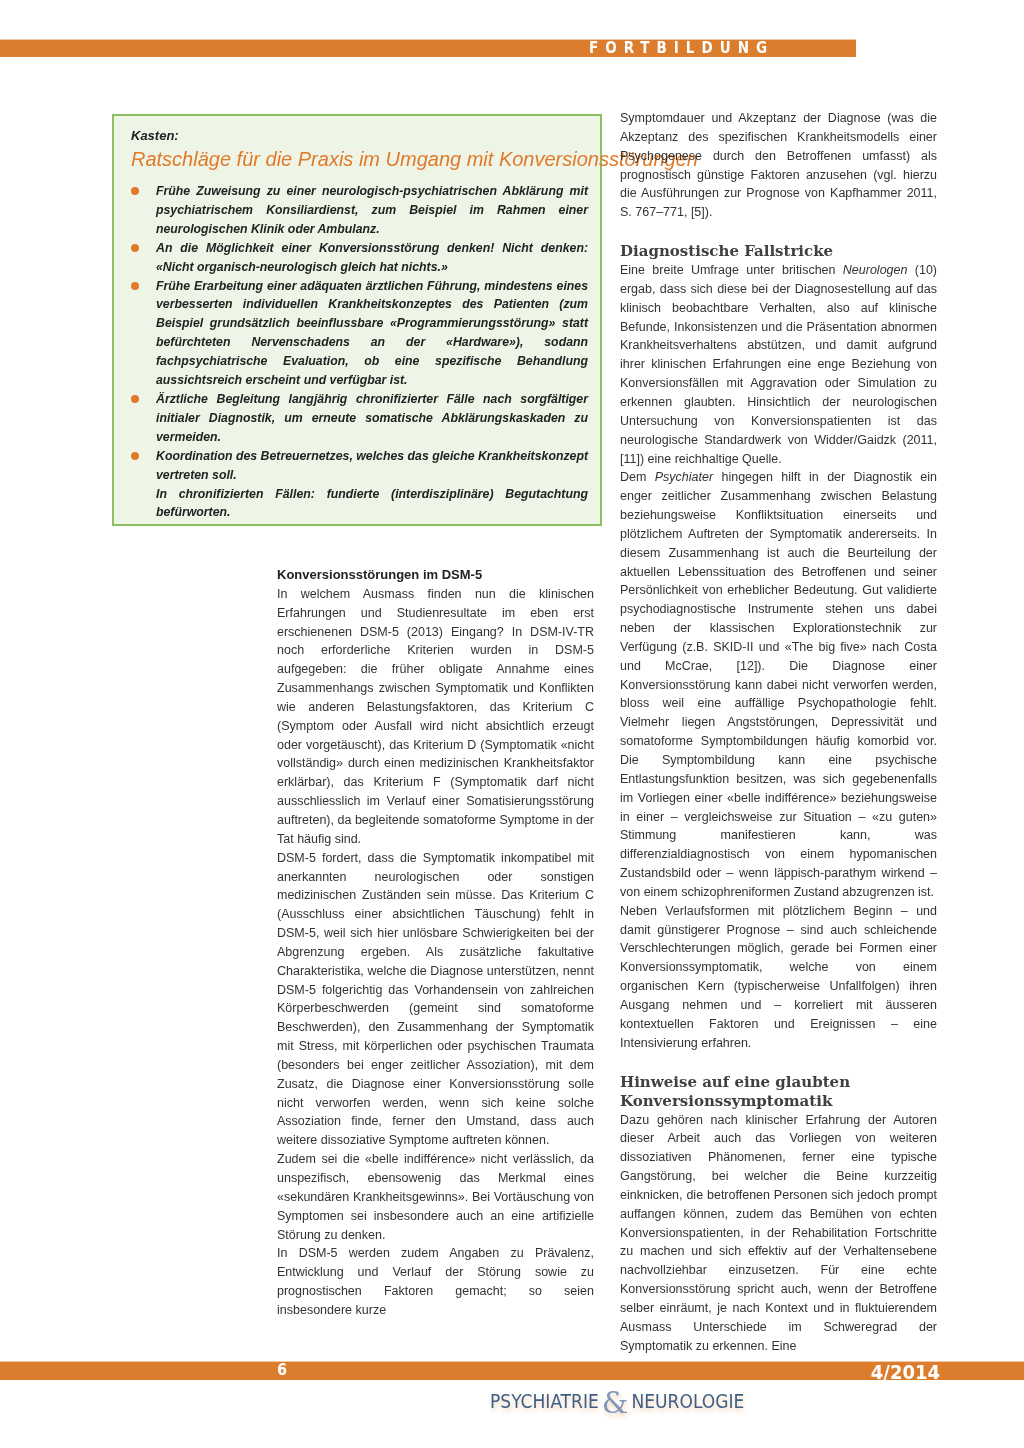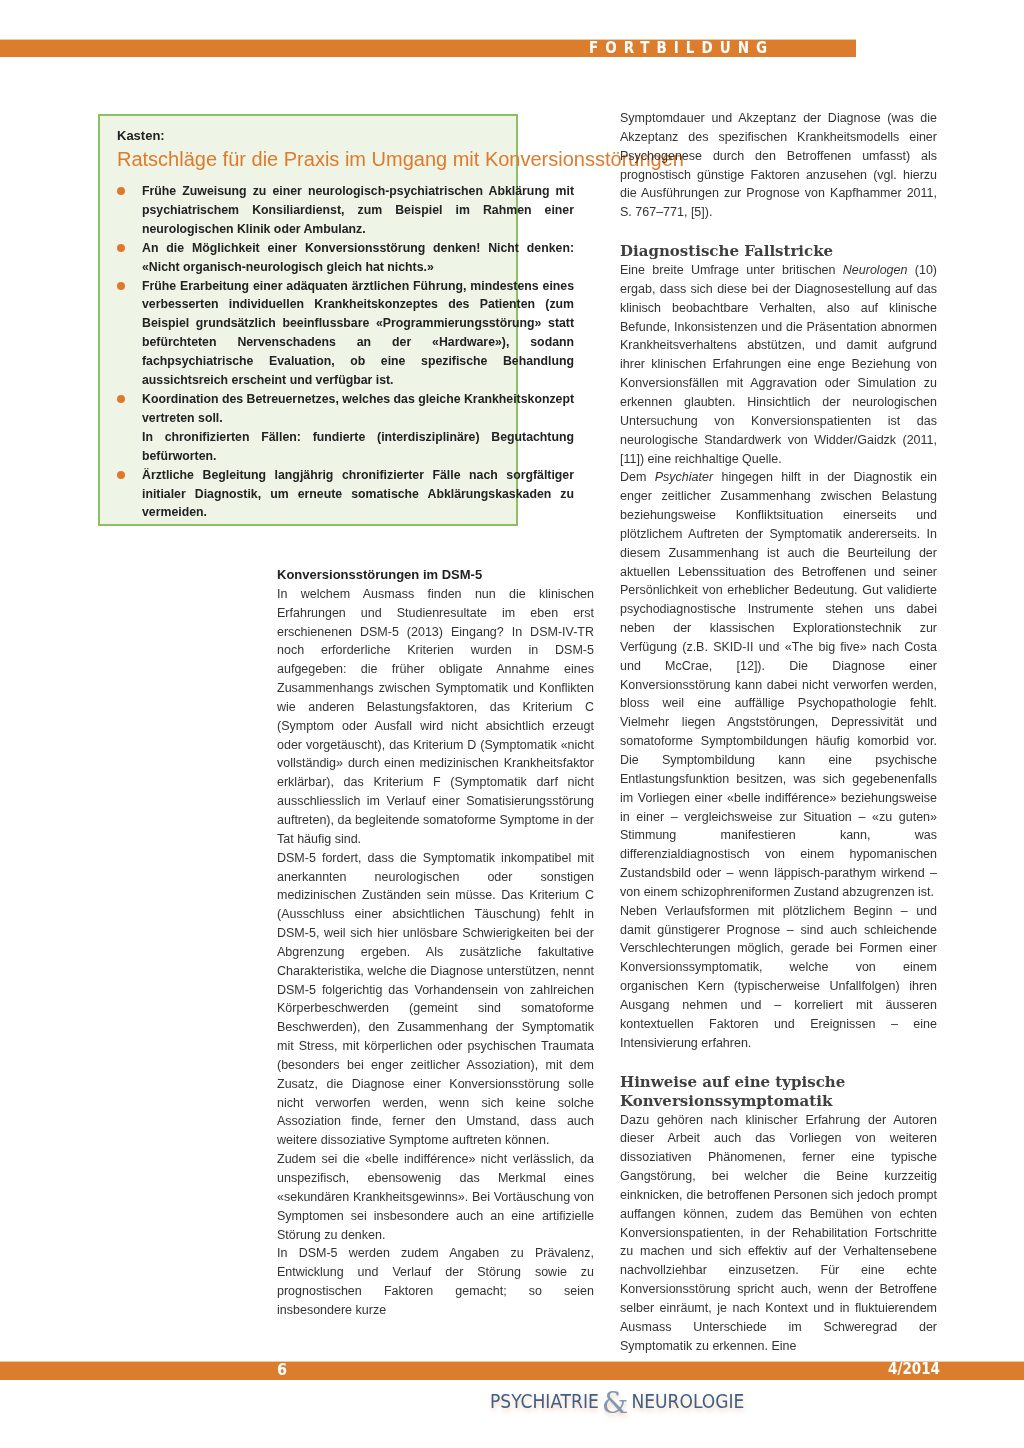--- a/index.html
+++ b/index.html
@@ -1,74 +1,74 @@
 <!DOCTYPE html>
 <html><head>
 <meta charset="utf-8">
 <style>
   html, body { margin:0; padding:0; background:#ffffff; }
   body { width:1024px; height:1448px; position:relative; overflow:hidden; font-family:"Liberation Sans", sans-serif; color:#2b2b2b; }
   .topbar { position:absolute; left:0; top:39px; width:856px; height:17px; background:#dc7d2e; border-top:1px solid #f0c8a6; }
   .topbar .label { position:absolute; right:82px; top:-1px; color:#ffffff; font-family:"DejaVu Sans Condensed","DejaVu Sans", sans-serif; font-weight:bold; font-size:15px; letter-spacing:7px; line-height:19px; }
-  .box { position:absolute; left:98px; top:114px; width:420px; height:412px; background:#eef5e6; border:2px solid #8dc062; box-sizing:border-box; }
+  .box { position:absolute; left:112px; top:114px; width:490px; height:412px; background:#eef5e6; border:2px solid #8dc062; box-sizing:border-box;font-style:italic; }
   .box .kasten { position:absolute; left:17px; top:12px; font-size:13px; font-weight:bold; color:#222; }
   .box .title { position:absolute; left:17px; top:32px; font-size:20px; color:#e07a2a; white-space:nowrap; }
   .box ul { position:absolute; left:14px; top:66px; width:460px; margin:0; padding:0; list-style:none; }
   .box li { position:relative; padding-left:28px; font-size:12.3px; font-weight:bold; line-height:18.9px; text-align:justify; color:#222; }
   .box li .bullet { position:absolute; left:3px; top:5px; width:8px; height:8px; border-radius:50%; background:#e07a2a; }
   .col { position:absolute; font-size:12.5px; line-height:18.85px; color:#333; text-align:justify; }
   .col p { margin:0; }
   .col .h-sans { font-weight:bold; color:#222; font-size:13px; }
   .col .h-serif { font-family:"DejaVu Serif","Liberation Serif", serif; font-weight:bold; font-size:15px; line-height:19px; color:#404040; text-align:left; }
   .mid { left:277px; top:548px; width:317px; }
   .right { left:620px; top:109px; width:317px; }
   .bottombar { position:absolute; left:0; top:1361px; width:1024px; height:18px; background:#dc7d2e; border-top:1px solid #f0c8a6; }
   .bottombar .page { position:absolute; left:277px; top:-2px; color:#fff; font-family:"DejaVu Sans Condensed","DejaVu Sans",sans-serif; font-weight:bold; font-size:16px; }
-  .bottombar .issue { position:absolute; right:84px; top:-2px; color:#fff; font-family:"DejaVu Sans Condensed","DejaVu Sans",sans-serif; font-weight:bold; font-size:15px; }
+  .bottombar .issue { position:absolute; right:84px; top:-2px; color:#fff; font-family:"DejaVu Sans Condensed","DejaVu Sans",sans-serif; font-weight:bold; font-size:20px; }
   .logo { position:absolute; left:490px; top:1380px; font-size:19px; color:#3f5f86; font-family:"DejaVu Sans Condensed","DejaVu Sans", sans-serif; letter-spacing:0; text-shadow:1px 3px 4px rgba(224,150,90,0.45); }
   .logo .amp { font-size:30px; color:#7f98b8; font-family:"DejaVu Serif", serif; position:relative; top:5px; margin:0 3px; }
   i { font-style:italic; }
 </style>
 </head>
 <body>
 
 <div class="topbar">
   <span class="label">FORTBILDUNG</span>
 </div>
 
 <div class="box">
   <div class="kasten">Kasten:</div>
   <div class="title">Ratschläge für die Praxis im Umgang mit Konversionsstörungen</div>
   <ul>
     <li><span class="bullet"></span><span>Frühe Zuweisung zu einer neurologisch-psychiatrischen Abklärung mit psychiatrischem Konsiliardienst, zum Beispiel im Rahmen einer neurologischen Klinik oder Ambulanz.</span></li>
     <li><span class="bullet"></span><span>An die Möglichkeit einer Konversionsstörung denken! Nicht denken: «Nicht organisch-neurologisch gleich hat nichts.»</span></li>
     <li><span class="bullet"></span><span>Frühe Erarbeitung einer adäquaten ärztlichen Führung, mindestens eines verbesserten individuellen Krankheitskonzeptes des Patienten (zum Beispiel grundsätzlich beeinflussbare «Programmierungsstörung» statt befürchteten Nervenschadens an der «Hardware»), sodann fachpsychiatrische Evaluation, ob eine spezifische Behandlung aussichtsreich erscheint und verfügbar ist.</span></li>
+    <li><span class="bullet"></span><span>Ärztliche Begleitung langjährig chronifizierter Fälle nach sorgfältiger initialer Diagnostik, um erneute somatische Abklärungskaskaden zu vermeiden.</span></li>
     <li><span class="bullet"></span><span>Koordination des Betreuernetzes, welches das gleiche Krankheitskonzept vertreten soll.</span><br><span>In chronifizierten Fällen: fundierte (interdisziplinäre) Begutachtung befürworten.</span></li>
-    <li><span class="bullet"></span><span>Ärztliche Begleitung langjährig chronifizierter Fälle nach sorgfältiger initialer Diagnostik, um erneute somatische Abklärungskaskaden zu vermeiden.</span></li>
   </ul>
 </div>
 
 <div class="col mid">
   <p style="height:18px"></p>
   <p class="h-sans">Konversionsstörungen im DSM-5</p>
   <p>In welchem Ausmass finden nun die klinischen Erfahrungen und Studienresultate im eben erst erschienenen DSM-5 (2013) Eingang? In DSM-IV-TR noch erforderliche Kriterien wurden in DSM-5 aufgegeben: die früher obligate Annahme eines Zusammenhangs zwischen Symptomatik und Konflikten wie anderen Belastungsfaktoren, das Kriterium C (Symptom oder Ausfall wird nicht absichtlich erzeugt oder vorgetäuscht), das Kriterium D (Symptomatik «nicht vollständig» durch einen medizinischen Krankheitsfaktor erklärbar), das Kriterium F (Symptomatik darf nicht ausschliesslich im Verlauf einer Somatisierungsstörung auftreten), da begleitende somatoforme Symptome in der Tat häufig sind.</p>
   <p>DSM-5 fordert, dass die Symptomatik inkompatibel mit anerkannten neurologischen oder sonstigen medizinischen Zuständen sein müsse. Das Kriterium C (Ausschluss einer absichtlichen Täuschung) fehlt in DSM-5, weil sich hier unlösbare Schwierigkeiten bei der Abgrenzung ergeben. Als zusätzliche fakultative Charakteristika, welche die Diagnose unterstützen, nennt DSM-5 folgerichtig das Vorhandensein von zahlreichen Körperbeschwerden (gemeint sind somatoforme Beschwerden), den Zusammenhang der Symptomatik mit Stress, mit körperlichen oder psychischen Traumata (besonders bei enger zeitlicher Assoziation), mit dem Zusatz, die Diagnose einer Konversionsstörung solle nicht verworfen werden, wenn sich keine solche Assoziation finde, ferner den Umstand, dass auch weitere dissoziative Symptome auftreten können.</p>
   <p>Zudem sei die «belle indifférence» nicht verlässlich, da unspezifisch, ebensowenig das Merkmal eines «sekundären Krankheitsgewinns». Bei Vortäuschung von Symptomen sei insbesondere auch an eine artifizielle Störung zu denken.</p>
   <p>In DSM-5 werden zudem Angaben zu Prävalenz, Entwicklung und Verlauf der Störung sowie zu prognostischen Faktoren gemacht; so seien insbesondere kurze</p>
 </div>
 
 <div class="col right">
   <p>Symptomdauer und Akzeptanz der Diagnose (was die Akzeptanz des spezifischen Krankheitsmodells einer Psychogenese durch den Betroffenen umfasst) als prognostisch günstige Faktoren anzusehen (vgl. hierzu die Ausführungen zur Prognose von Kapfhammer 2011, S. 767–771, [5]).</p>
   <p style="height:20px"></p>
   <p class="h-serif">Diagnostische Fallstricke</p>
   <p><span>Eine breite Umfrage unter britischen </span><i>Neurologen</i><span> (10) ergab, dass sich diese bei der Diagnosestellung auf das klinisch beobachtbare Verhalten, also auf klinische Befunde, Inkonsistenzen und die Präsentation abnormen Krankheitsverhaltens abstützen, und damit aufgrund ihrer klinischen Erfahrungen eine enge Beziehung von Konversionsfällen mit Aggravation oder Simulation zu erkennen glaubten. Hinsichtlich der neurologischen Untersuchung von Konversionspatienten ist das neurologische Standardwerk von Widder/Gaidzk (2011, [11]) eine reichhaltige Quelle.</span></p>
   <p><span>Dem </span><i>Psychiater</i><span> hingegen hilft in der Diagnostik ein enger zeitlicher Zusammenhang zwischen Belastung beziehungsweise Konfliktsituation einerseits und plötzlichem Auftreten der Symptomatik andererseits. In diesem Zusammenhang ist auch die Beurteilung der aktuellen Lebenssituation des Betroffenen und seiner Persönlichkeit von erheblicher Bedeutung. Gut validierte psychodiagnostische Instrumente stehen uns dabei neben der klassischen Explorationstechnik zur Verfügung (z.B. SKID-II und «The big five» nach Costa und McCrae, [12]). Die Diagnose einer Konversionsstörung kann dabei nicht verworfen werden, bloss weil eine auffällige Psychopathologie fehlt. Vielmehr liegen Angststörungen, Depressivität und somatoforme Symptombildungen häufig komorbid vor. Die Symptombildung kann eine psychische Entlastungsfunktion besitzen, was sich gegebenenfalls im Vorliegen einer «belle indifférence» beziehungsweise in einer – vergleichsweise zur Situation – «zu guten» Stimmung manifestieren kann, was differenzialdiagnostisch von einem hypomanischen Zustandsbild oder – wenn läppisch-parathym wirkend – von einem schizophreniformen Zustand abzugrenzen ist.</span></p>
   <p>Neben Verlaufsformen mit plötzlichem Beginn – und damit günstigerer Prognose – sind auch schleichende Verschlechterungen möglich, gerade bei Formen einer Konversionssymptomatik, welche von einem organischen Kern (typischerweise Unfallfolgen) ihren Ausgang nehmen und – korreliert mit äusseren kontextuellen Faktoren und Ereignissen – eine Intensivierung erfahren.</p>
   <p style="height:20px"></p>
-  <p class="h-serif"><span>Hinweise auf eine typische</span><br><span>Konversionssymptomatik</span></p>
+  <p class="h-serif"><span>Hinweise auf eine glaubten</span><br><span>Konversionssymptomatik</span></p>
   <p>Dazu gehören nach klinischer Erfahrung der Autoren dieser Arbeit auch das Vorliegen von weiteren dissoziativen Phänomenen, ferner eine typische Gangstörung, bei welcher die Beine kurzzeitig einknicken, die betroffenen Personen sich jedoch prompt auffangen können, zudem das Bemühen von echten Konversionspatienten, in der Rehabilitation Fortschritte zu machen und sich effektiv auf der Verhaltensebene nachvollziehbar einzusetzen. Für eine echte Konversionsstörung spricht auch, wenn der Betroffene selber einräumt, je nach Kontext und in fluktuierendem Ausmass Unterschiede im Schweregrad der Symptomatik zu erkennen. Eine</p>
 </div>
 
 <div class="bottombar">
   <span class="page">6</span>
   <span class="issue">4/2014</span>
 </div>
 
 <div class="logo">
   <span>PSYCHIATRIE</span><span class="amp">&amp;</span><span>NEUROLOGIE</span>

